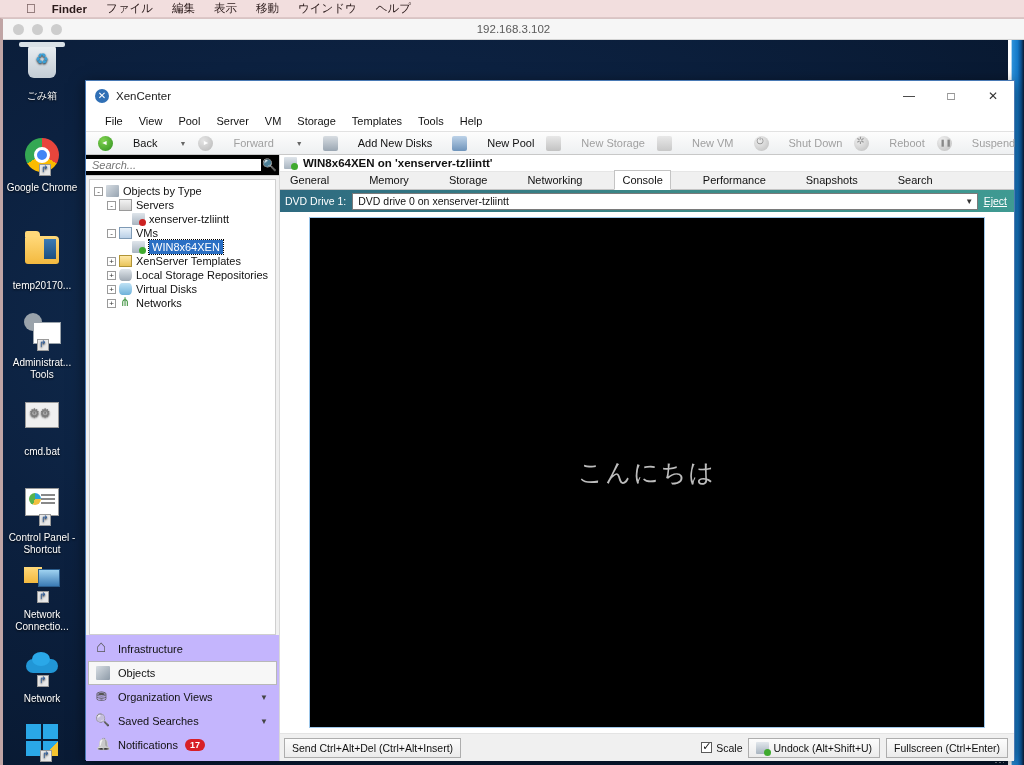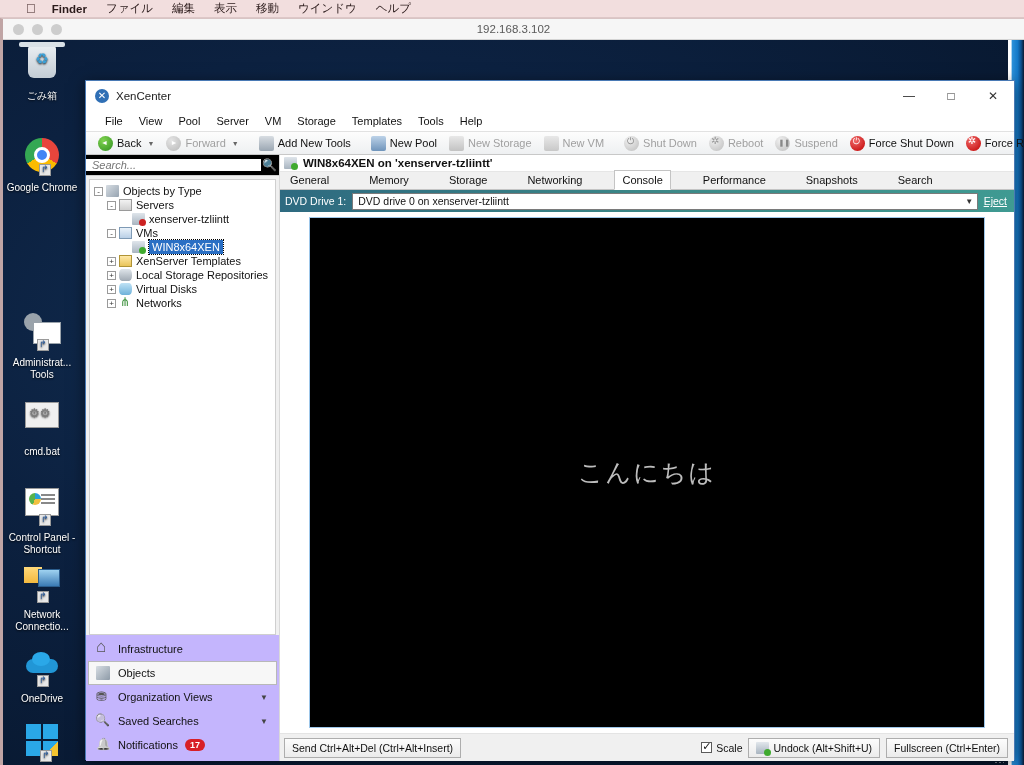--- a/index.html
+++ b/index.html
@@ -140,21 +140,21 @@
 
   #xc-menubar { height: 20px; background: #ffffff; display: flex; align-items: center;
     padding-left: 11px; }
   #xc-menubar .m { padding: 0 8px; font-size: 11px; color: #111; line-height: 20px; }
 
   #xc-toolbar {
     height: 24px; background: linear-gradient(180deg,#fdfdfd,#eef0f2);
     border-top: 1px solid #e2e2e2; border-bottom: 1px solid #c8c8c8;
     display: flex; align-items: center; padding-left: 6px; gap: 0;
   }
-  .tb { display: flex; align-items: center; gap: 4px; padding: 0 6px; height: 22px; white-space: nowrap; }
+  .tb { display: flex; align-items: center; gap: 20px; padding: 0 6px; height: 22px; white-space: nowrap; }
   .tb span.t { font-size: 11px; color: #111; }
   .tb.dis span.t { color: #a0a0a0; }
   .tb .caret { font-size: 7px; color: #666; margin-left: 2px; }
   .tbsep { width: 1px; height: 16px; background: #d0d0d0; margin: 0 4px; }
   .tbico { width: 15px; height: 15px; border-radius: 50%; display:inline-block; position: relative; }
   .ico-back { background: radial-gradient(circle at 35% 30%, #7fd24f, #2f8f1f); }
   .ico-back:after{content:"◄";color:#fff;font-size:7px;position:absolute;left:3px;top:3px;}
   .ico-fwd { background: radial-gradient(circle at 35% 30%, #e4e4e4, #b8b8b8); }
   .ico-fwd:after{content:"►";color:#fff;font-size:7px;position:absolute;left:4px;top:3px;}
   .ico-sq { border-radius: 2px; }
@@ -319,20 +319,26 @@
     </div>
 
     <div class="desk-icon" style="left:2px; top:95px;">
       <div class="glyph">
           <div class="ic-chrome"></div>
           <div class="shortcut-badge" style="left:17px;bottom:2px;"></div>
         </div>
       <span class="lbl">Google Chrome</span>
     </div>
 
+    <div class="desk-icon" style="left:2px; top:190px;">
+      <div class="glyph">
+          <div class="ic-folder ic-folder-blue"></div>
+        </div>
+      <span class="lbl">temp20170...</span>
+    </div>
 
     <div class="desk-icon" style="left:2px; top:268px;">
       <div class="glyph">
           <div class="ic-admin"></div>
           <div class="shortcut-badge" style="left:15px;bottom:2px;"></div>
         </div>
       <span class="lbl">Administrat... Tools</span>
     </div>
 
     <div class="desk-icon" style="left:2px; top:355px;">
@@ -356,21 +362,21 @@
           <div class="shortcut-badge" style="left:15px;bottom:2px;"></div>
         </div>
       <span class="lbl">Network Connectio...</span>
     </div>
 
     <div class="desk-icon" style="left:2px; top:600px;">
       <div class="glyph">
           <div class="ic-onedrive"></div>
           <div class="shortcut-badge" style="left:15px;bottom:2px;"></div>
         </div>
-      <span class="lbl">OneDrive</span>
+      <span class="lbl">Network</span>
     </div>
 
     <div class="desk-icon" style="left:2px; top:680px;">
       <div class="glyph">
           <div class="ic-win10">
             <i></i>
             <i></i>
             <i></i>
             <i></i>
           </div>
@@ -412,21 +418,21 @@
           <span class="caret">▼</span>
         </div>
         <div class="tb dis">
           <span class="tbico ico-fwd"></span>
           <span class="t">Forward</span>
           <span class="caret">▼</span>
         </div>
         <div class="tbsep"></div>
         <div class="tb">
           <span class="tbico ico-sq ico-server"></span>
-          <span class="t">Add New Tools</span>
+          <span class="t">Add New Disks</span>
         </div>
         <div class="tbsep"></div>
         <div class="tb">
           <span class="tbico ico-sq ico-pool"></span>
           <span class="t">New Pool</span>
         </div>
         <div class="tb dis">
           <span class="tbico ico-sq ico-stor"></span>
           <span class="t">New Storage</span>
         </div>

